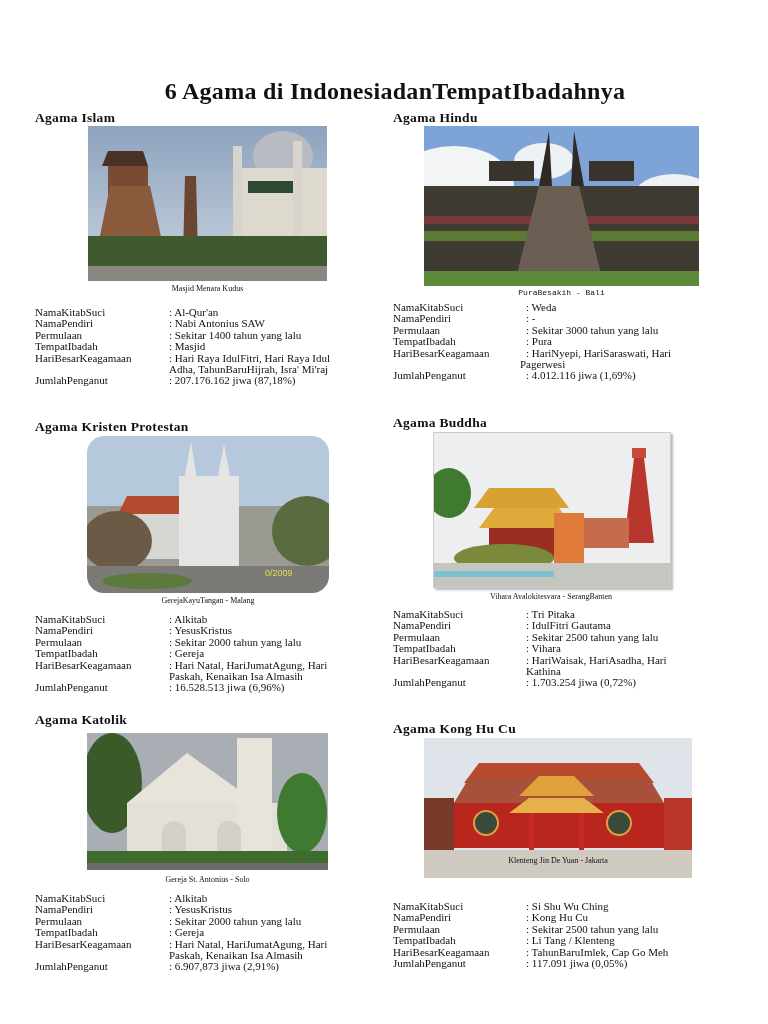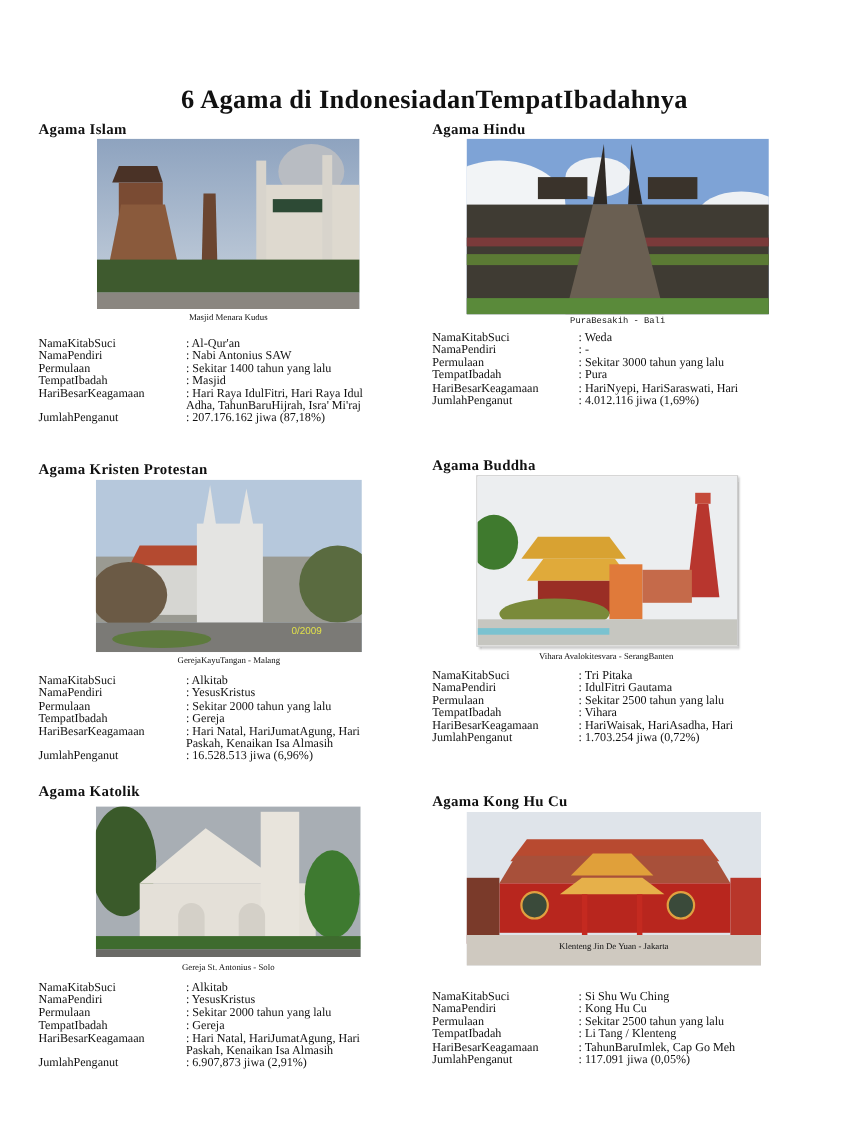--- a/index.html
+++ b/index.html
@@ -109,27 +109,31 @@
     </div>
   <div class="row">
       <span class="k" style="width:133px">TempatIbadah</span>
       <span class="v">: Pura</span>
     </div>
   <div class="row">
       <span class="k" style="width:133px">HariBesarKeagamaan</span>
       <span class="v">: HariNyepi, HariSaraswati, Hari</span>
     </div>
   <div class="row">
+      <span class="k" style="width:133px"></span>
+      <span class="v" style="margin-left:-6px">Pagerwesi</span>
+    </div>
+  <div class="row">
       <span class="k" style="width:133px">JumlahPenganut</span>
       <span class="v">: 4.012.116 jiwa (1,69%)</span>
     </div>
 </div>
 
 <div class="sec" style="left:35px;top:419px;">Agama Kristen Protestan</div>
-<div class="photo" style="left:87px;top:436px;width:242px;height:157px;">
+<div class="photo" style="left:87px;top:436px;width:242px;height:157px;border-radius:17px;">
   <svg viewBox="0 0 242 157" preserveAspectRatio="none">
     <rect width="242" height="157" fill="#b6c8dc"></rect>
     <rect x="0" y="70" width="242" height="60" fill="#9a9a92"></rect>
     <polygon points="40,60 95,60 95,80 30,80" fill="#b44a30"></polygon>
     <rect x="35" y="78" width="65" height="45" fill="#d6d6d2"></rect>
     <rect x="92" y="40" width="60" height="90" fill="#e4e4e2"></rect>
     <polygon points="97,45 104,5 110,45" fill="#e4e4e2"></polygon>
     <polygon points="130,45 137,8 144,45" fill="#e4e4e2"></polygon>
     <ellipse cx="30" cy="105" rx="35" ry="30" fill="#6b5a45"></ellipse>
     <ellipse cx="220" cy="95" rx="35" ry="35" fill="#5a6b40"></ellipse>
@@ -201,20 +205,24 @@
       <span class="k" style="width:133px">Permulaan</span>
       <span class="v">: Sekitar 2500 tahun yang lalu</span>
     </div>
   <div class="row">
       <span class="k" style="width:133px">TempatIbadah</span>
       <span class="v">: Vihara</span>
     </div>
   <div class="row">
       <span class="k" style="width:133px">HariBesarKeagamaan</span>
       <span class="v">: HariWaisak, HariAsadha, Hari</span>
+    </div>
+  <div class="row">
+      <span class="k" style="width:133px"></span>
+      <span class="v">Kathina</span>
     </div>
   <div class="row">
       <span class="k" style="width:133px">JumlahPenganut</span>
       <span class="v">: 1.703.254 jiwa (0,72%)</span>
     </div>
 </div>
 
 <div class="sec" style="left:35px;top:712px;">Agama Katolik</div>
 <div class="photo" style="left:87px;top:733px;width:241px;height:137px;">
   <svg viewBox="0 0 241 137" preserveAspectRatio="none">

